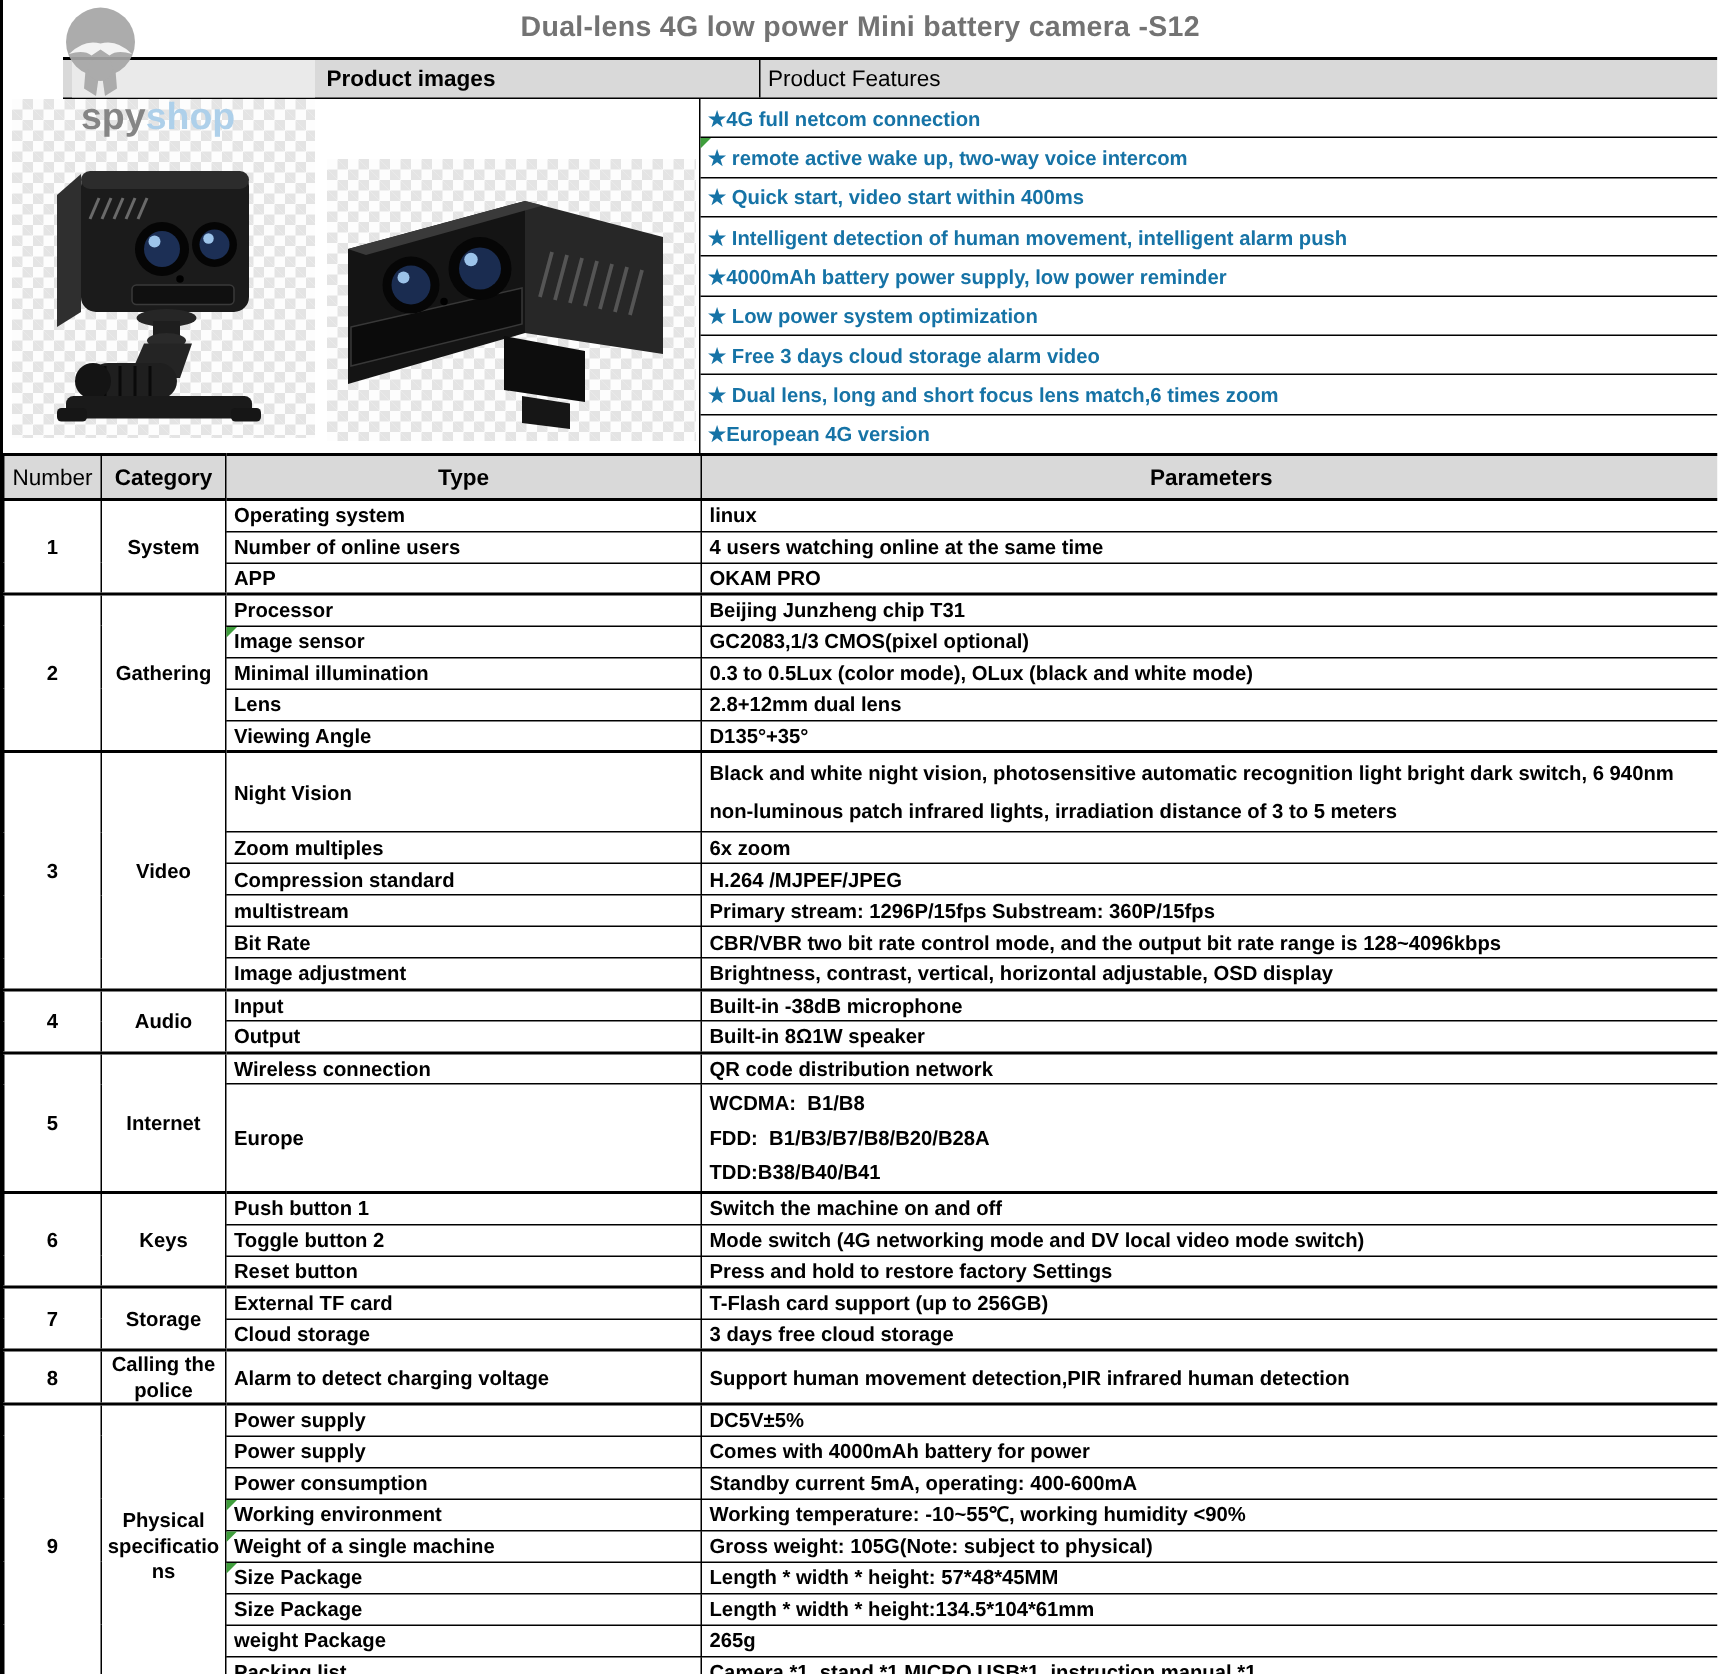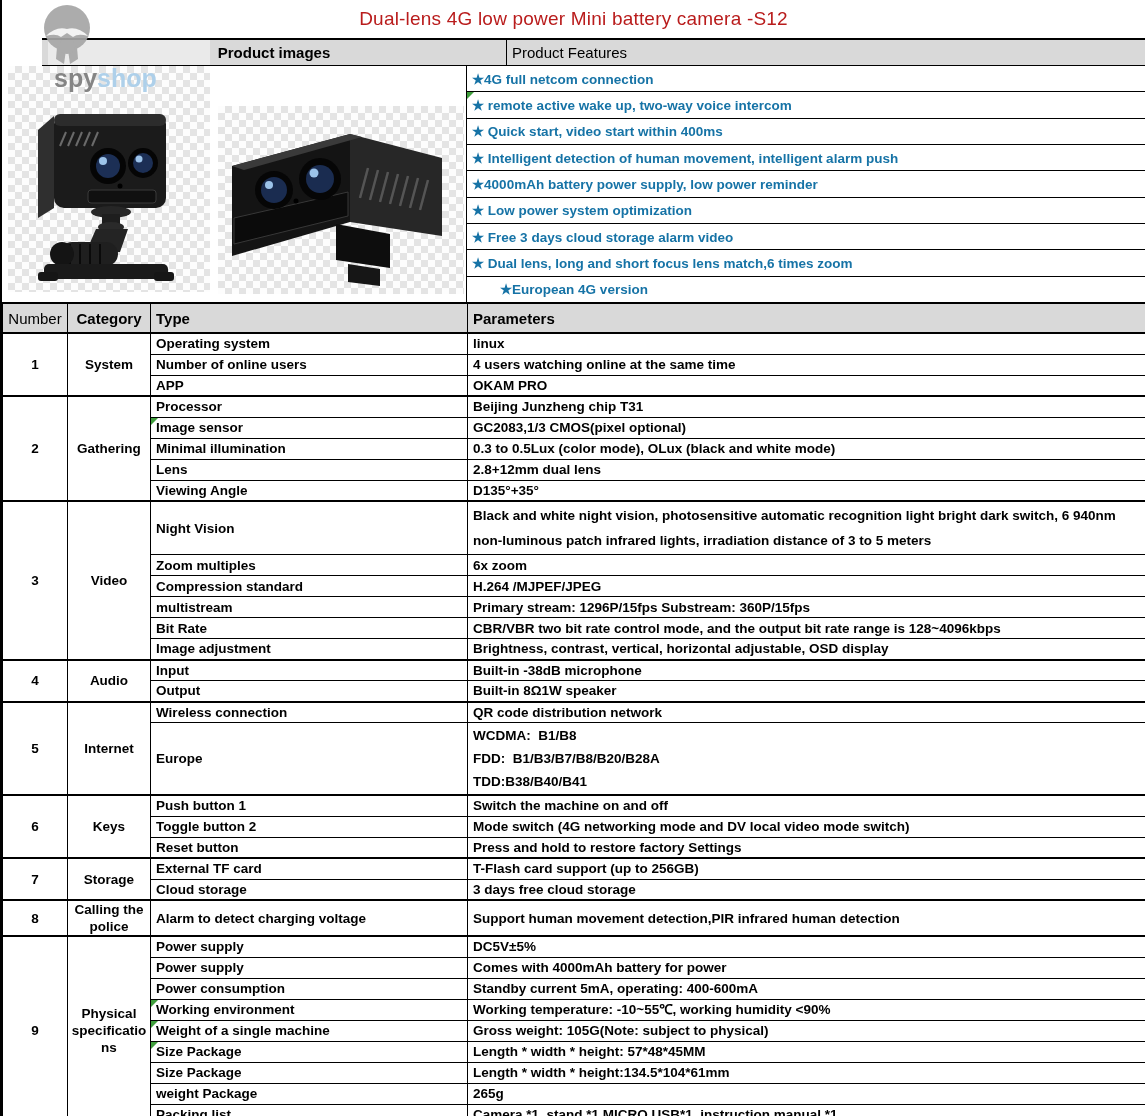--- a/index.html
+++ b/index.html
@@ -2,21 +2,21 @@
 <html><head>
 <meta charset="utf-8">
 <style>
   * { box-sizing: border-box; }
   body { margin: 0; background: #ffffff; font-family: "Liberation Sans", sans-serif; }
   .sheet { position: relative; width: 1145px; height: 1116px; background: #fff;
            border-left: 2px solid #000; overflow: hidden; }
 
   
   .title-bar { height: 38px; display: flex; align-items: center; justify-content: center; }
-  .title-bar h1 { margin: 10px; font-size: 19px; font-weight: normal; color: #b91c1c; letter-spacing: .2px; }
+  .title-bar h1 { margin: 10px; font-size: 19px; font-weight: bold; color: #737373; letter-spacing: .2px; }
 
   .logo { position: absolute; top: 3px; left: 26px; z-index: 6; opacity: .92; }
 
   
   .col-headers { display: flex; height: 28px; background: #d9d9d9;
                  border-top: 2px solid #000; border-bottom: 1px solid #000; margin-left: 40px; }
   .ch-left  { width: 465px; position: relative; display: flex; align-items: center; justify-content: center;
               border-right: 1px solid #000; font-weight: bold; font-size: 15px; color: #000; }
   .logo-pad { position: absolute; left: 6px; top: 0; bottom: 0; width: 162px; background: #eaeaea; }
   .ch-left .lbl { position: relative; z-index: 1; }
@@ -32,30 +32,30 @@
     background-image:
       linear-gradient(45deg,#e4e4e4 25%,transparent 25%,transparent 75%,#e4e4e4 75%),
       linear-gradient(45deg,#e4e4e4 25%,transparent 25%,transparent 75%,#e4e4e4 75%);
     background-size: 14px 14px; background-position: 0 0, 7px 7px; }
   .img-left  { left: 6px;  top: 0;   width: 202px; height: 226px; }
   .img-right { left: 216px; top: 40px; width: 246px; height: 188px; }
 
   .features-panel { flex: 1; display: flex; flex-direction: column; }
   .feature-row { flex: 1; position: relative; display: flex; align-items: center; padding-left: 5px;
                  border-bottom: 1px solid #000; font-weight: bold; font-size: 13.5px; color: #1673a6; }
-  .feature-row:last-child { border-bottom: 0; margin-left: 28px; }
+  .feature-row:last-child { border-bottom: 0; }
 
   
   table.spec { width: 1145px; border-collapse: collapse; table-layout: fixed; }
   table.spec th, table.spec td { border: 1px solid #000; }
   table.spec thead tr { height: 30px; background: #d9d9d9; }
   table.spec th { padding: 0 5px; border-top: 2px solid #000; border-bottom: 2px solid #000; font-size: 15px; color: #000; }
   th.h-number { font-weight: normal; text-align: center; }
   th.h-category { font-weight: bold; text-align: center; }
-  th.h-type, th.h-param { font-weight: bold; text-align: left; font-size: 14px; }
+  th.h-type, th.h-param { font-weight: bold; text-align: center; font-size: 14px; }
 
   table.spec td { font-size: 13.5px; font-weight: bold; color: #000; height: 21px; vertical-align: middle; }
   tr.group-start td { border-top: 2px solid #000; }
   tbody tr:last-child td { border-bottom: 2px solid #000; }
   td.num { text-align: center; font-size: 15px; }
   td.cat { text-align: center; font-size: 14.5px; line-height: 17px; overflow-wrap: anywhere; padding: 0 2px; }
   td.typ { padding: 1px 5px; position: relative; }
   td.par { padding: 1px 5px; position: relative; white-space: pre-wrap; line-height: 17px; }
   td.par.tall { line-height: 25px; }
   .param-line { line-height: 23px; white-space: pre-wrap; }

